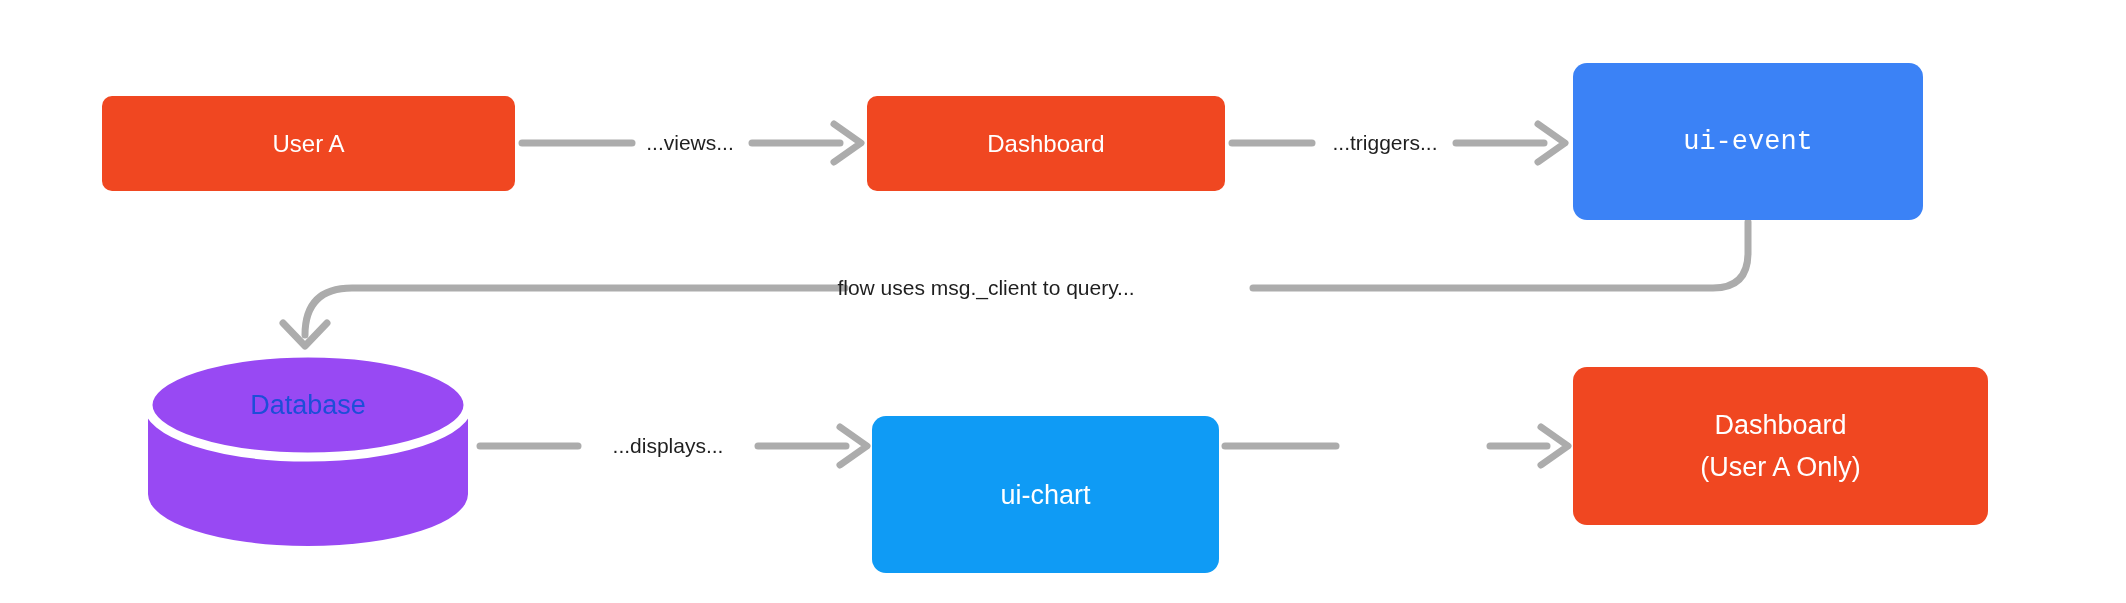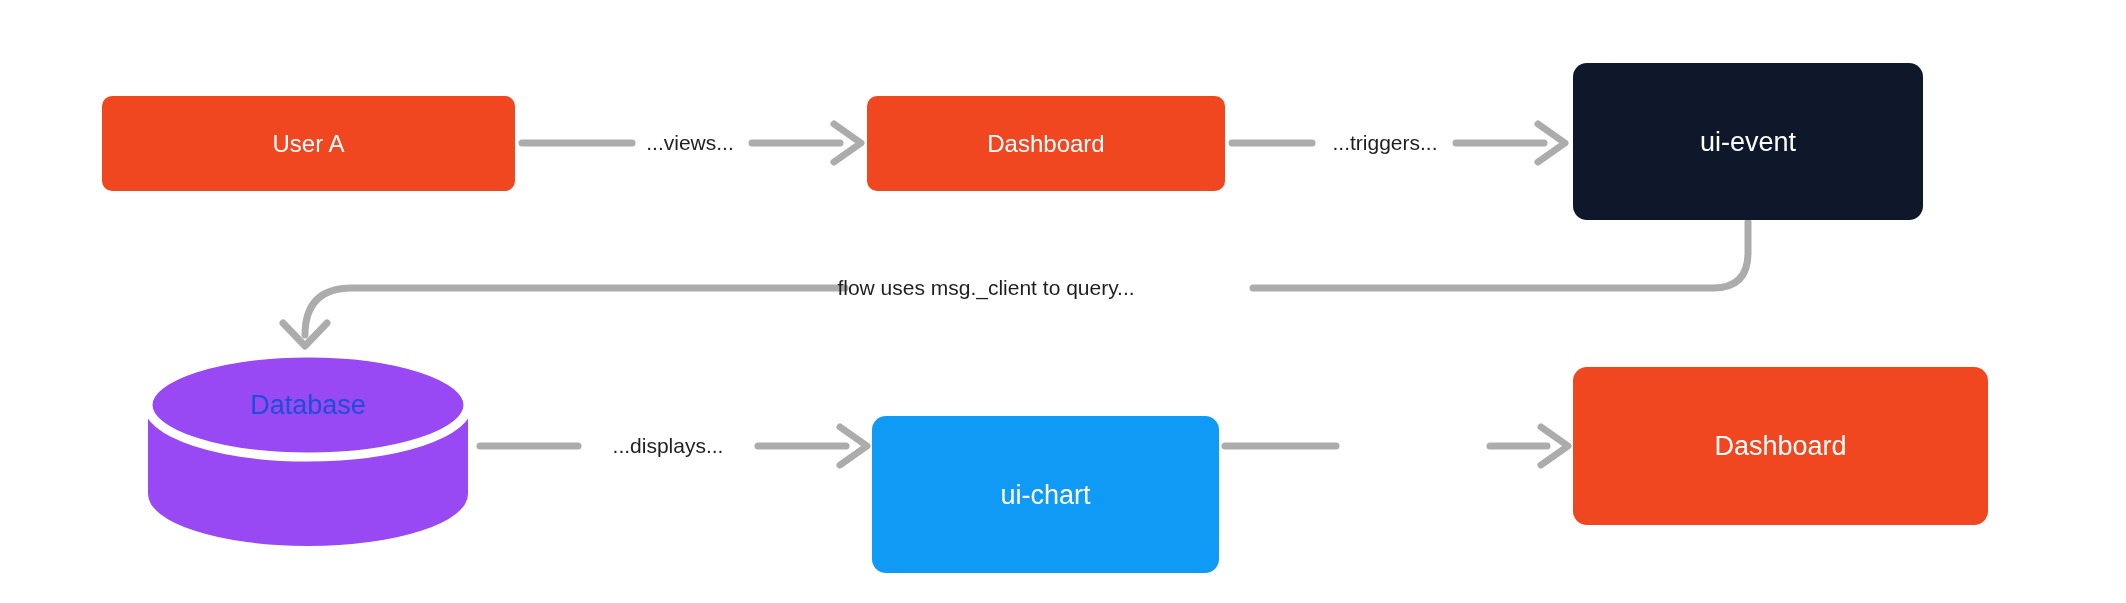--- a/index.html
+++ b/index.html
@@ -97,32 +97,33 @@
   </svg>
 
   <div class="node rect1" id="node-user-a" style="background-color: rgb(240, 71, 33);">
     <span class="line">User A</span>
   </div>
 
   <div class="node rect1" id="node-dashboard" style="background-color: rgb(240, 71, 33);">
     <span class="line">Dashboard</span>
   </div>
 
-  <div class="node rect2" id="node-ui-event" style="background-color: #0f172a;">
+  <div class="node rect2" id="node-ui-event" style="background-color: #3b82f6; font-family: Liberation Mono, monospace;">
     <span class="line">ui-event</span>
   </div>
 
   <div id="node-database-label">Database</div>
 
   <div class="node rect2" id="node-ui-chart" style="background-color: rgb(15, 155, 245);">
     <span class="line">ui-chart</span>
   </div>
 
   <div class="node rect2" id="node-dashboard-b" style="background-color: rgb(240, 71, 33);">
     <span class="line">Dashboard</span>
+    <span class="line">(User A Only)</span>
   </div>
 
   <div class="edge-label" id="label-triggers">...triggers...</div>
   <div class="edge-label" id="label-views">...views...</div>
   <div class="edge-label" id="label-query">flow uses msg._client to query...</div>
   <div class="edge-label" id="label-populates">...displays...</div>
 
 </div>
 
 </body></html>

